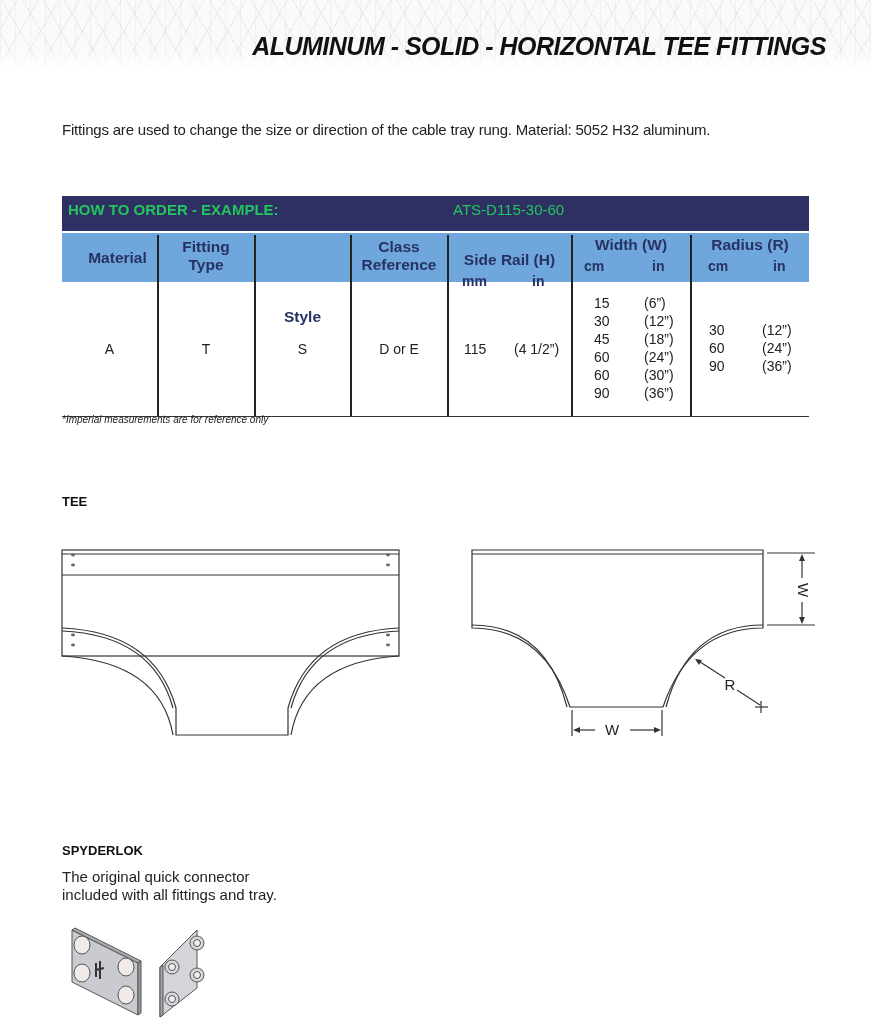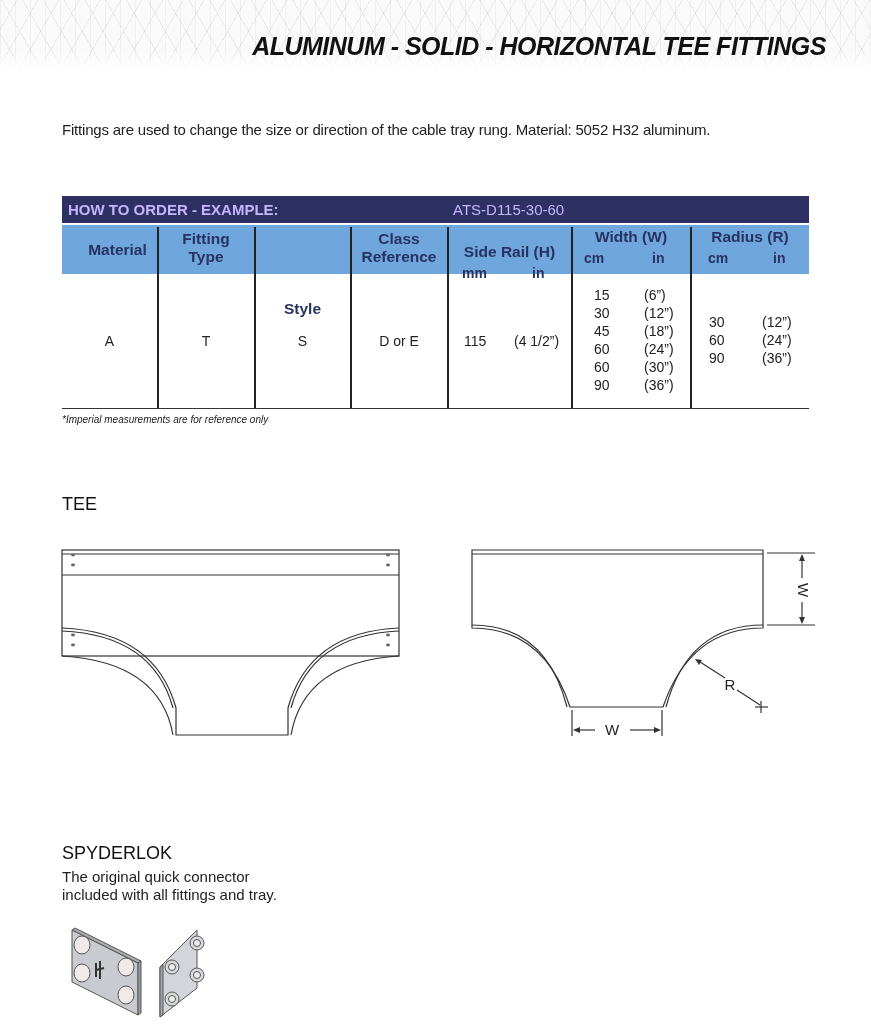--- a/index.html
+++ b/index.html
@@ -27,35 +27,35 @@
     letter-spacing: -0.5px; color: #111;
     font-family: "Liberation Sans", sans-serif;
   }
   .intro {
     position: absolute; left: 62px; top: 121px; font-size: 15px; color: #222;
     letter-spacing: -0.2px;
   }
   
   .order { position: absolute; left: 62px; top: 196px; width: 747px; }
   .band {
-    height: 27px; background: #2e2f62; color: #c4b5fd;
+    height: 35px; background: #2e2f62; color: #22c55e;
     font-weight: bold; font-size: 15px; position: relative;
   }
   .band .l { position: absolute; left: 6px; top: 5px; }
   .band .r { position: absolute; left: 391px; top: 5px; font-weight: normal; }
   .hdr {
     height: 49px; background: #6fa6dc; margin-top: 2px; position: relative;
     color: #273263; font-size: 15.5px;
   }
   .cell { position: absolute; top: 0; bottom: 0; text-align: center; }
   .divider { position: absolute; width: 1.5px; background: #222; }
   .hdr .cell .lab { line-height: 18px; }
   .body-row { position: relative; height: 134px; border-bottom: 1.5px solid #333; font-size: 14px; color: #222; }
   .note { position: absolute; left: 62px; top: 414px; font-size: 10px; font-style: italic; color: #222; }
-  .sec { position: absolute; font-weight: normal; font-size: 18px; color: #111; }
+  .sec { position: absolute; font-weight: bold; font-size: 13px; color: #111; }
   .spy-text { position: absolute; left: 62px; top: 868px; font-size: 15px; line-height: 18px; color: #222; }
   svg text { font-family: "Liberation Sans", sans-serif; }
 </style>
 </head>
 <body>
 
 <div class="pattern"></div>
 <div class="title">ALUMINUM - SOLID - HORIZONTAL TEE FITTINGS</div>
 <div class="intro">Fittings are used to change the size or direction of the cable tray rung. Material: 5052 H32 aluminum.</div>
 

